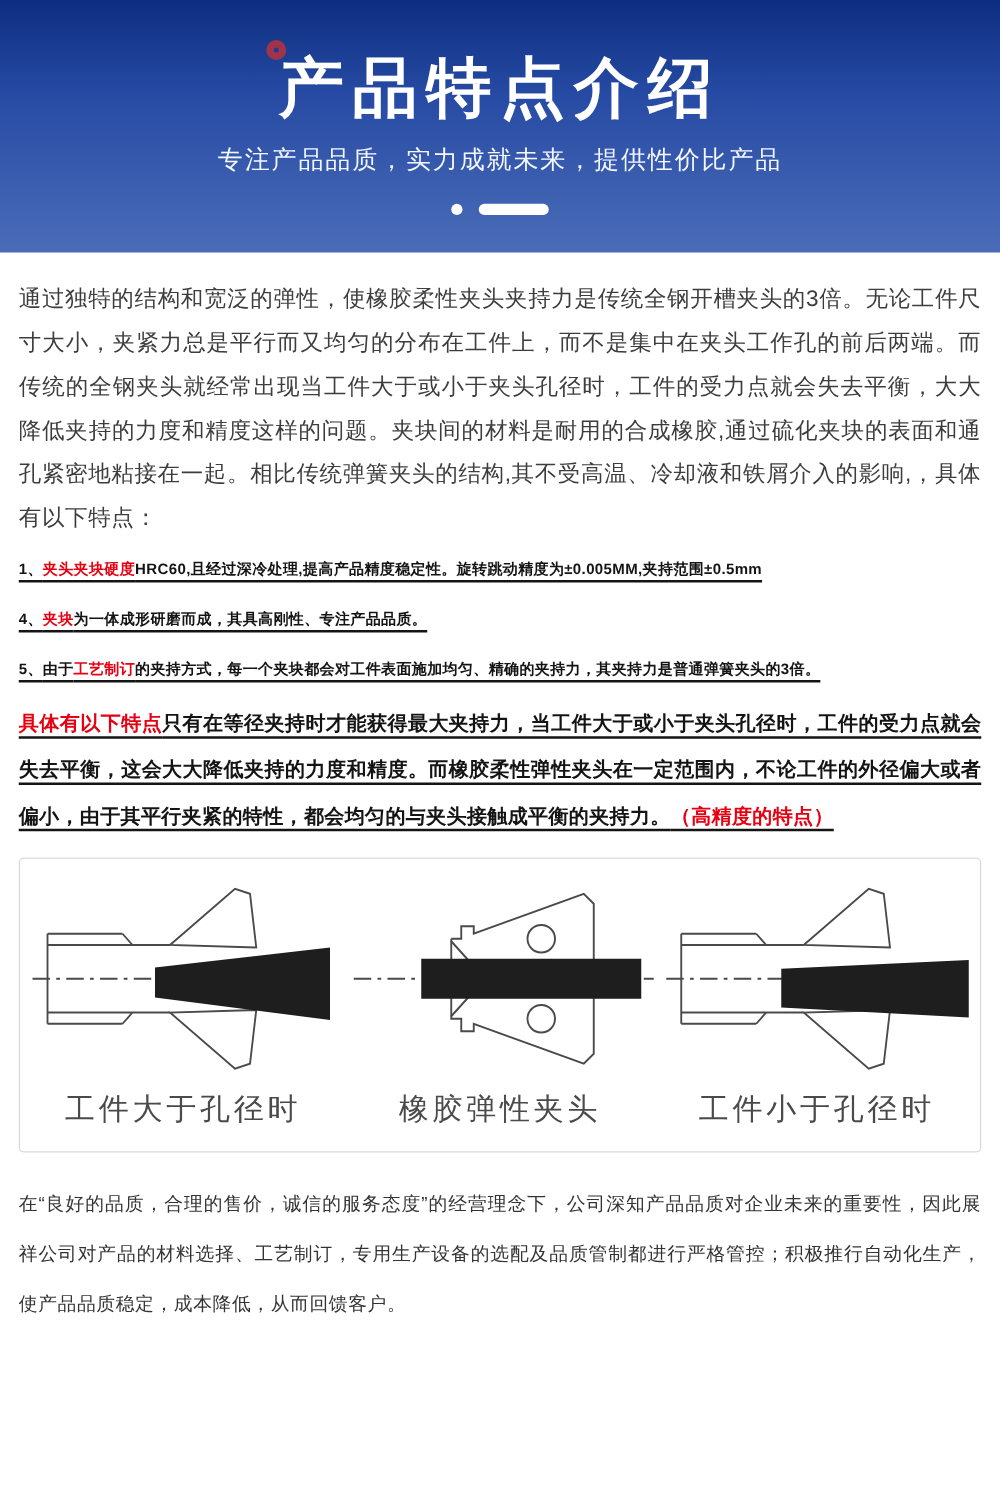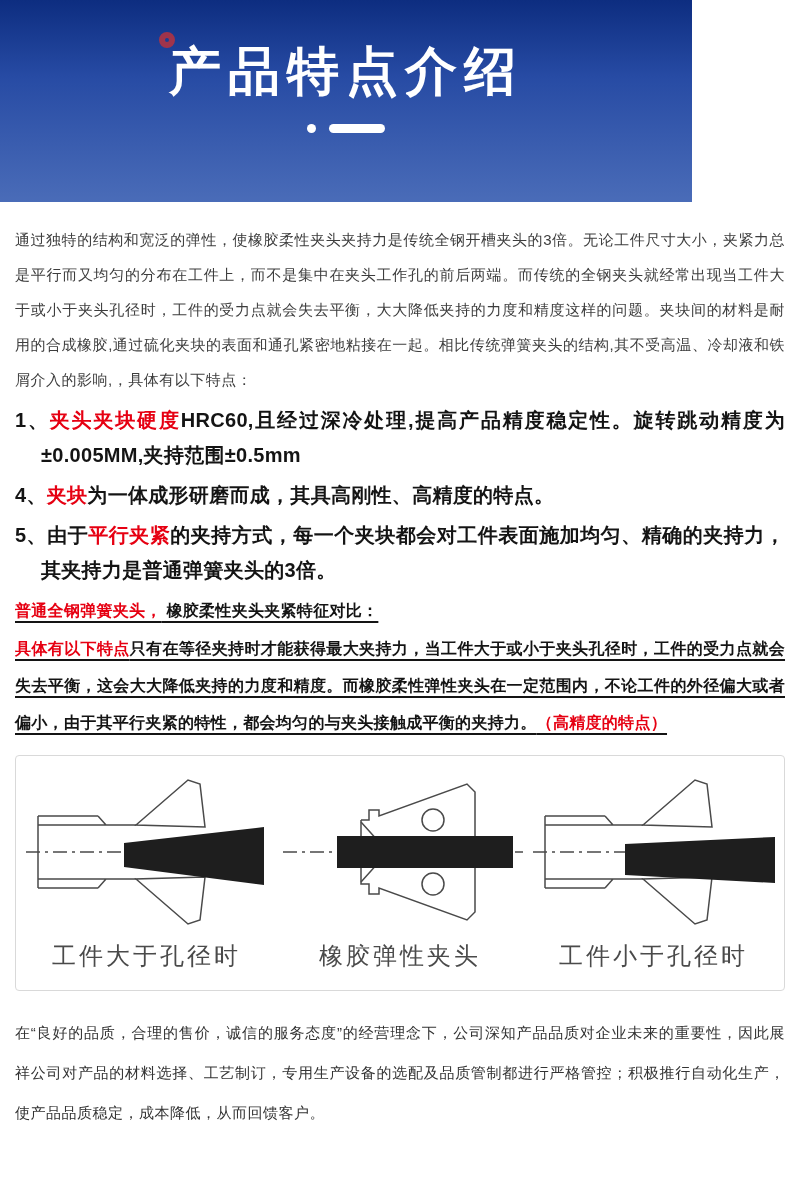--- a/index.html
+++ b/index.html
@@ -15,21 +15,21 @@
   }
   *{margin:0;padding:0;box-sizing:border-box;}
   html,body{background:#ffffff;}
   body{
     width:800px;height:1196px;overflow:hidden;
     font-family:"Liberation Sans","DejaVu Sans",sans-serif;
     position:relative;
   }
   
   .banner{
-    width:692px;height:202px;
+    width:800px;height:202px;
     background:linear-gradient(180deg,var(--banner-top) 0%,var(--banner-mid) 38%,var(--banner-bottom) 100%);
     text-align:center;
   }
   .title-wrap{
     position:relative;display:inline-block;margin-top:40px;
   }
   .title-ring{
     position:absolute;left:-10px;top:-8px;z-index:0;
     width:16px;height:16px;border:6px solid var(--ring-red);border-radius:50%;
     opacity:.85;
@@ -41,29 +41,29 @@
   }
   .banner .subtitle{
     color:#f2f6ff;font-size:20px;letter-spacing:1.5px;margin-top:12px;font-weight:400;
   }
   .divider{display:flex;align-items:center;justify-content:center;gap:13px;margin-top:22px;}
   .divider .dot{width:9px;height:9px;border-radius:50%;background:#ffffff;}
   .divider .dash{width:56px;height:9px;border-radius:5px;background:#ffffff;}
   
   .content{padding:20px 15px 0 15px;}
   .intro{
-    font-size:15px;line-height:35px;color:var(--text-dark);
+    font-size:18px;line-height:35px;color:var(--text-dark);
     text-align:justify;letter-spacing:.5px;
   }
   .features{margin-top:6px;}
   .feature{
-    font-size:20px;font-weight:700;color:var(--text-black);
+    font-size:12px;font-weight:700;color:var(--text-black);
     line-height:35px;margin-top:5px;
     padding-left:26px;text-indent:-26px;
-    text-underline-offset:5px;text-decoration-thickness:1.5px;
+    text-decoration:underline;text-underline-offset:5px;text-decoration-thickness:1.5px;
     text-align:justify;letter-spacing:.3px;
   }
   .red{color:var(--accent-red);}
   .compare-heading{
     margin-top:13px;font-size:16px;font-weight:700;color:var(--text-black);
     text-decoration:underline;text-underline-offset:5px;text-decoration-thickness:1.5px;
     letter-spacing:.3px;
   }
   .compare-para{
     margin-top:8px;font-size:16px;font-weight:700;color:var(--text-black);
@@ -91,37 +91,37 @@
   }
 </style>
 </head>
 <body>
 
 <div class="banner">
   <div class="title-wrap">
     <span class="title-ring"></span>
     <h1>产品特点介绍</h1>
   </div>
+  <div class="subtitle">专注产品品质，实力成就未来，提供性价比产品</div>
   <div class="divider">
     <span class="dot"></span>
     <span class="dash"></span>
   </div>
 </div>
 
 <div class="content">
 
   <p class="intro">通过独特的结构和宽泛的弹性，使橡胶柔性夹头夹持力是传统全钢开槽夹头的3倍。无论工件尺寸大小，夹紧力总是平行而又均匀的分布在工件上，而不是集中在夹头工作孔的前后两端。而传统的全钢夹头就经常出现当工件大于或小于夹头孔径时，工件的受力点就会失去平衡，大大降低夹持的力度和精度这样的问题。夹块间的材料是耐用的合成橡胶,通过硫化夹块的表面和通孔紧密地粘接在一起。相比传统弹簧夹头的结构,其不受高温、冷却液和铁屑介入的影响,，具体有以下特点：</p>
 
   <div class="features">
     <p class="feature"><span>1、</span><span class="red">夹头夹块硬度</span><span>HRC60,且经过深冷处理,提高产品精度稳定性。旋转跳动精度为±0.005MM,夹持范围±0.5mm</span></p>
-    <p class="feature"><span>4、</span><span class="red">夹块</span><span>为一体成形研磨而成，其具高刚性、高精度的特点。</span></p>
-    <p class="feature"><span>5、</span><span>由于</span><span class="red">平行夹紧</span><span>的夹持方式，每一个夹块都会对工件表面施加均匀、精确的夹持力，其夹持力是普通弹簧夹头的3倍。</span></p>
+    <p class="feature"><span>4、</span><span class="red">夹块</span><span>为一体成形研磨而成，其具高刚性、专注产品品质。</span></p>
+    <p class="feature"><span>5、</span><span>由于</span><span class="red">工艺制订</span><span>的夹持方式，每一个夹块都会对工件表面施加均匀、精确的夹持力，其夹持力是普通弹簧夹头的3倍。</span></p>
   </div>
 
-  <p class="compare-heading"><span class="red">普通全钢弹簧夹头，</span><span> 橡胶柔性夹头夹紧特征对比：</span></p>
 
   <p class="compare-para"><span class="red">具体有以下特点</span><span>只有在等径夹持时才能获得最大夹持力，当工件大于或小于夹头孔径时，工件的受力点就会失去平衡，这会大大降低夹持的力度和精度。而橡胶柔性弹性夹头在一定范围内，不论工件的外径偏大或者偏小，由于其平行夹紧的特性，都会均匀的与夹头接触成平衡的夹持力。</span><span class="red">（高精度的特点）</span></p>
 
   <div class="diagram-box">
 
     <div class="figure">
       <svg width="250" height="168" viewBox="0 0 250 168">
         <g stroke="#4a4a4a" stroke-width="1.5" fill="none">
           <line x1="4" y1="86" x2="118" y2="86" stroke-dasharray="14,5,3,5"></line>
           <path d="M16,50 H76 M16,122 H76 M16,50 V122 M16,59 H84 M16,113 H84 M76,50 L84,59 M76,122 L84,113 M84,59 H114 M84,113 H114"></path>

